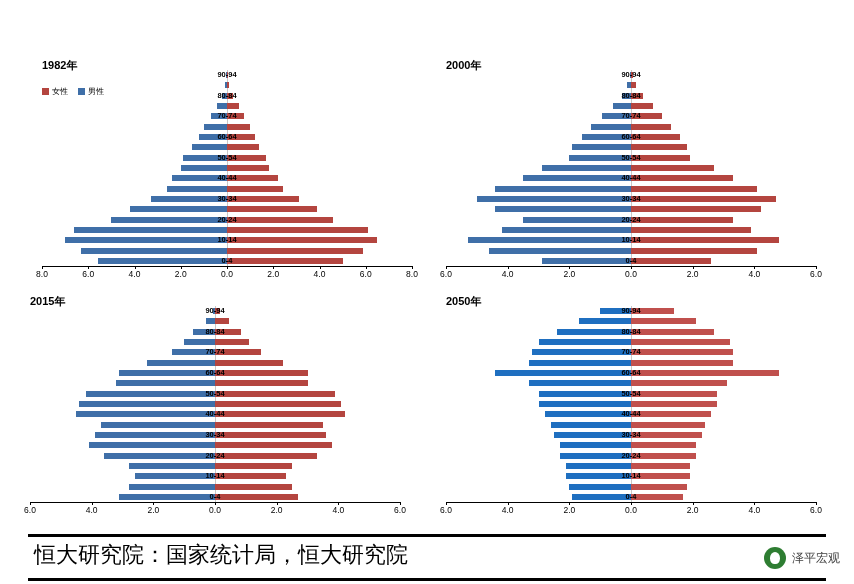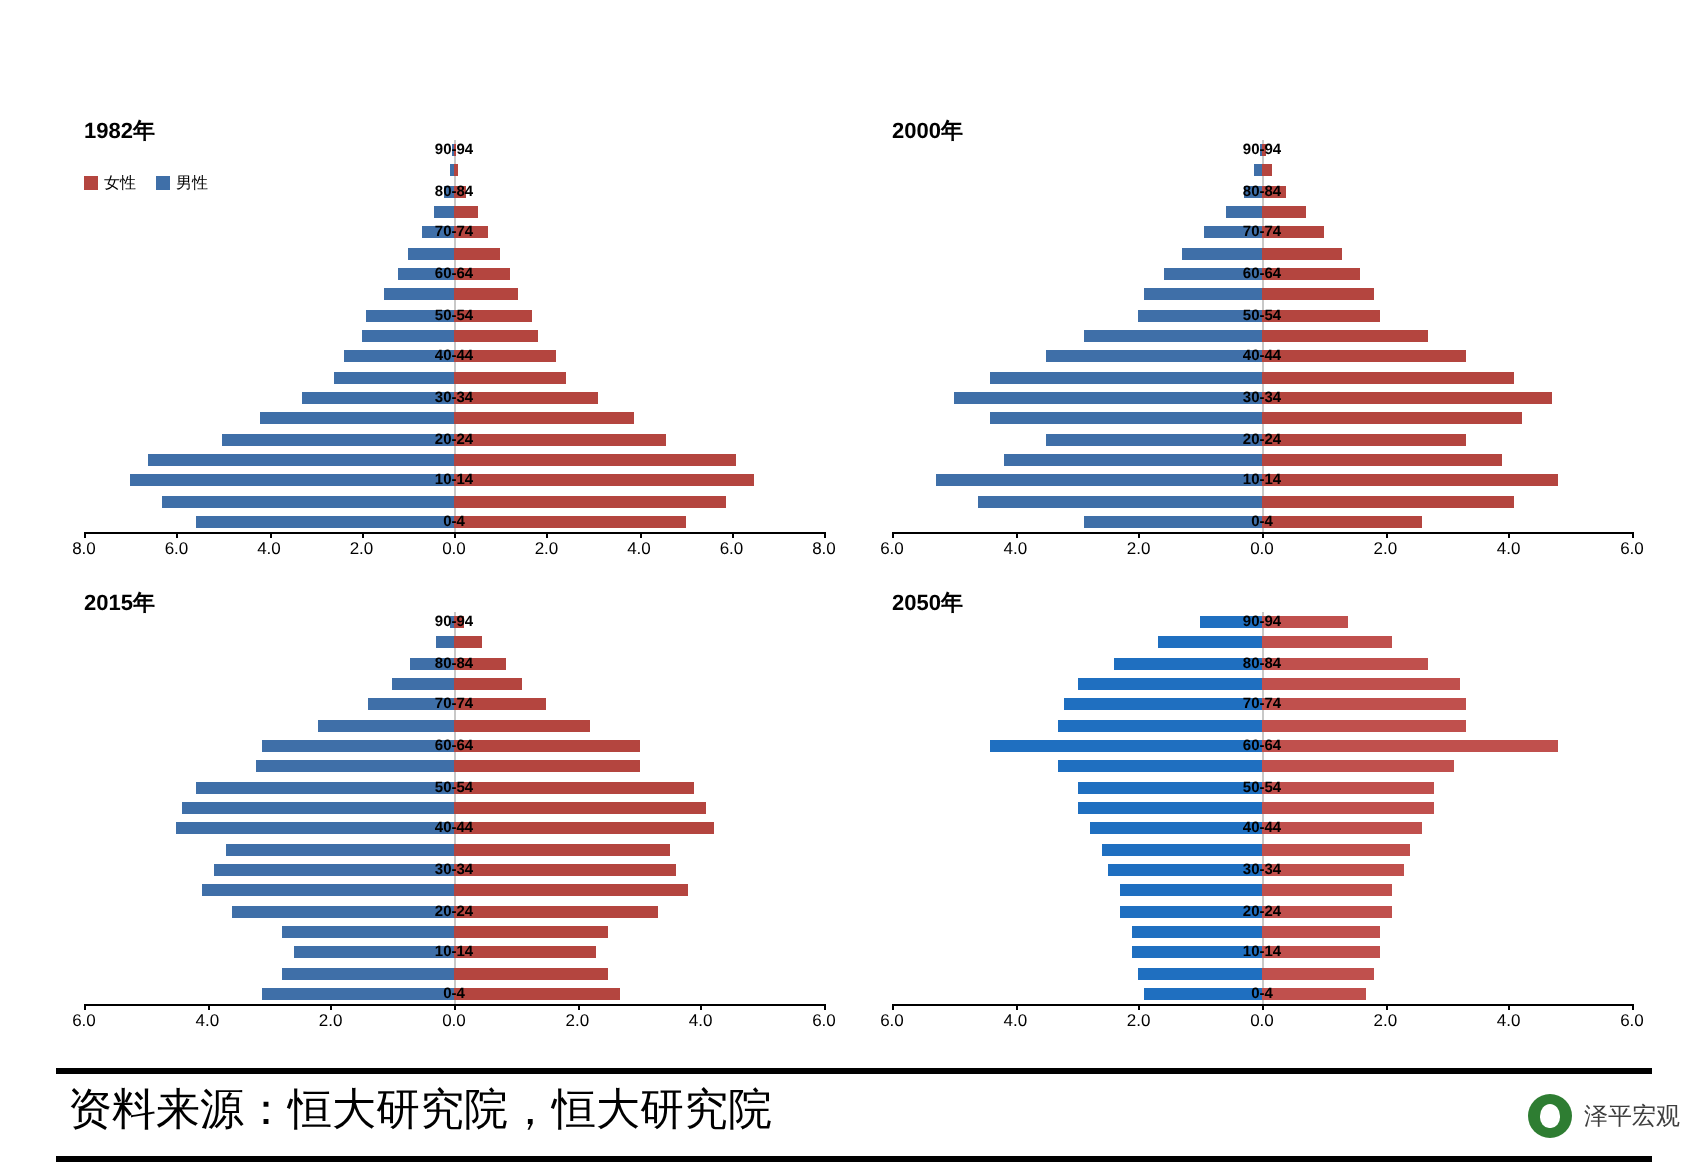--- a/index.html
+++ b/index.html
@@ -187,21 +187,21 @@
         <div class="axis-line" style="left: 137.333px; top: 210px; width: 1px; height: 3px;"></div>
         <div class="tick-label" style="left: 186px; top: 213px;">0.0</div>
         <div class="axis-line" style="left: 199px; top: 210px; width: 1px; height: 3px;"></div>
         <div class="tick-label" style="left: 247.667px; top: 213px;">2.0</div>
         <div class="axis-line" style="left: 260.667px; top: 210px; width: 1px; height: 3px;"></div>
         <div class="tick-label" style="left: 309.333px; top: 213px;">4.0</div>
         <div class="axis-line" style="left: 322.333px; top: 210px; width: 1px; height: 3px;"></div>
         <div class="tick-label" style="left: 371px; top: 213px;">6.0</div>
         <div class="axis-line" style="left: 384px; top: 210px; width: 1px; height: 3px;"></div>
       </div>
-      <div class="panel" style="left: 28px; top: 292px; width: 398px; height: 232px;">
+      <div class="panel" style="left: 16px; top: 292px; width: 398px; height: 232px;">
         <div class="panel-title" style="left: 14px; top: 2px;">2015年</div>
         <div class="center-line" style="left: 199px; top: 14px; height: 196px;"></div>
         <div class="bar" style="top: 201.842px; width: 95.5833px; background: rgb(63, 111, 168); left: 103.417px;"></div>
         <div class="bar" style="top: 191.526px; width: 86.3333px; background: rgb(63, 111, 168); left: 112.667px;"></div>
         <div class="bar" style="top: 181.211px; width: 80.1667px; background: rgb(63, 111, 168); left: 118.833px;"></div>
         <div class="bar" style="top: 170.895px; width: 86.3333px; background: rgb(63, 111, 168); left: 112.667px;"></div>
         <div class="bar" style="top: 160.579px; width: 111px; background: rgb(63, 111, 168); left: 88px;"></div>
         <div class="bar" style="top: 150.263px; width: 126.417px; background: rgb(63, 111, 168); left: 72.5833px;"></div>
         <div class="bar" style="top: 139.947px; width: 120.25px; background: rgb(63, 111, 168); left: 78.75px;"></div>
         <div class="bar" style="top: 129.632px; width: 114.083px; background: rgb(63, 111, 168); left: 84.9167px;"></div>
@@ -324,21 +324,21 @@
         <div class="tick-label" style="left: 247.667px; top: 213px;">2.0</div>
         <div class="axis-line" style="left: 260.667px; top: 210px; width: 1px; height: 3px;"></div>
         <div class="tick-label" style="left: 309.333px; top: 213px;">4.0</div>
         <div class="axis-line" style="left: 322.333px; top: 210px; width: 1px; height: 3px;"></div>
         <div class="tick-label" style="left: 371px; top: 213px;">6.0</div>
         <div class="axis-line" style="left: 384px; top: 210px; width: 1px; height: 3px;"></div>
       </div>
     </div>
 
   <div class="rule-src-top"></div>
-  <div class="source">资料来源：恒大研究院，恒大研究院</div>
+  <div class="source">恒大研究院：国家统计局，恒大研究院</div>
   <div class="rule-src-bot"></div>
 
   <div class="watermark">
     <span class="wm-logo"></span>
     <span class="wm-text">泽平宏观</span>
   </div>
 
 </div>
 
 </body></html>

